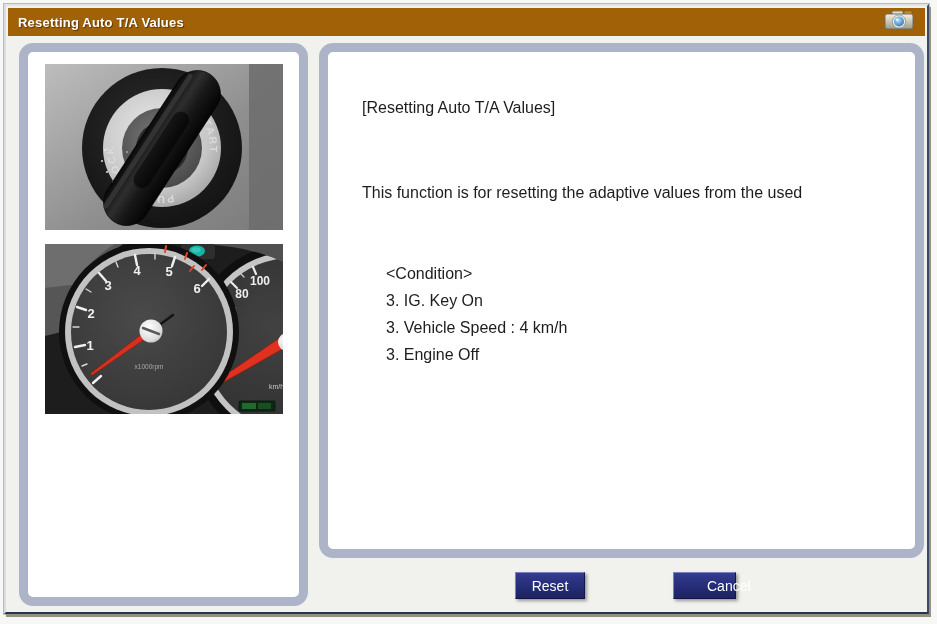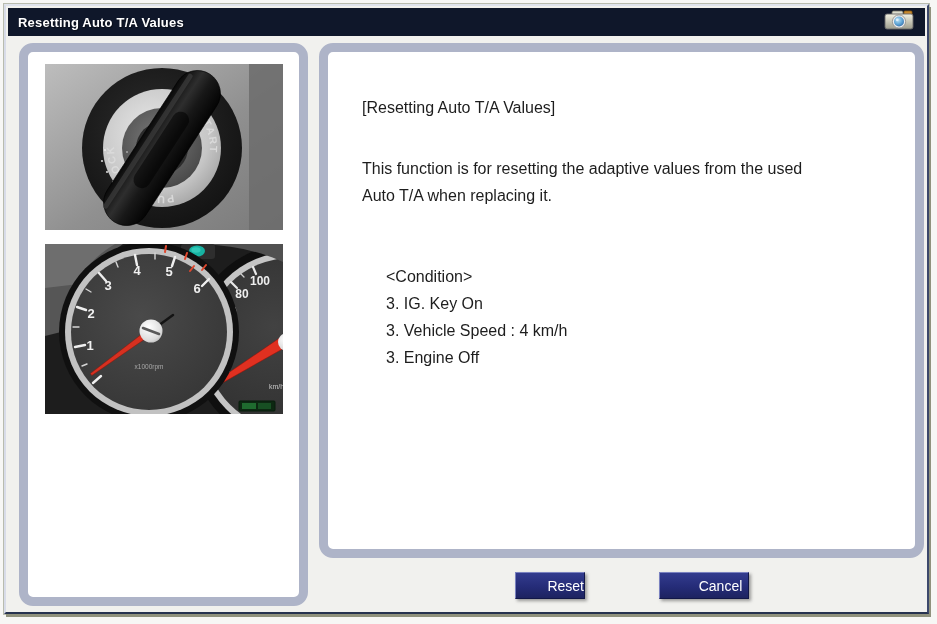--- a/index.html
+++ b/index.html
@@ -11,21 +11,21 @@
   .window{
     position:absolute;left:4px;top:4px;width:921px;height:606px;
     background:#f1f1ee;
     border:2px solid;
     border-color:#dfe3ec #3c486b #27334f #d8dce8;
     box-shadow:2px 3px 0 #90927d, 0 0 0 1px #b9bcae;
   }
   .titlebar{
     position:absolute;left:2px;top:2px;right:2px;height:28px;
     background:linear-gradient(180deg,#2c3a5e 0%,#4756822 0%,#46547e 45%,#3a4870 75%,#2c3a5e 100%);
-    background-color:#0f172a;
+    background-color:#a16207;
     display:flex;align-items:center;
   }
   .titlebar .title{
     color:#ffffff;font-size:13px;font-weight:bold;letter-spacing:.2px;
     padding-left:10px;text-shadow:1px 1px 1px rgba(0,0,0,.45);
   }
   .camera-btn{
     position:absolute;right:12px;top:2px;width:32px;height:24px;
     background:transparent;border:none;padding:0;cursor:pointer;
   }
@@ -36,32 +36,32 @@
   .img-frame{margin:12px auto 0 auto;width:238px;overflow:hidden;background:#888;}
   .img-frame.first{margin-top:12px;height:166px;}
   .img-frame.second{margin-top:14px;height:170px;}
   .right-panel{
     position:absolute;left:313px;top:37px;width:587px;height:497px;
     background:#ffffff;border:9px solid #aeb4c8;border-radius:14px;
     color:#1d1d1d;
   }
   .rp-inner{padding:42px 20px 0 34px;font-size:16px;line-height:27px;}
   .rp-heading{margin-bottom:8px;}
-  .rp-desc{margin-top:34px;}
+  .rp-desc{margin-top:58px;}
   .rp-cond{margin-top:54px;margin-left:24px;}
   .btn{
     position:absolute;height:27px;
     background:linear-gradient(180deg,#333c8e 0%,#252c78 55%,#1d2360 100%);
     color:#ffffff;font-size:14px;font-family:"Liberation Sans",sans-serif;
     border:1px solid;border-color:#7a82c0 #121747 #121747 #7a82c0;
     box-shadow:2px 2px 3px rgba(80,80,80,.55);
     padding:0;cursor:pointer;
   }
-  .btn-reset{left:509px;top:566px;width:70px;text-align:right;}
-  .btn-cancel{left:653px;top:566px;width:90px;padding-left:33px;}
+  .btn-reset{left:509px;top:566px;width:70px;}
+  .btn-cancel{left:667px;top:566px;width:63px;padding-left:33px;}
   svg{display:block;}
   svg text{font-family:"Liberation Sans",sans-serif;}
 </style>
 </head>
 <body>
 
 <div class="window">
 
   <div class="titlebar">
     <span class="title">Resetting Auto T/A Values</span>
@@ -256,21 +256,20 @@
         </g>
       </svg>
     </div>
   </div>
 
   <div class="right-panel">
     <div class="rp-inner">
       <div class="rp-heading">[Resetting Auto T/A Values]</div>
       <div class="rp-desc">
         <div>This function is for resetting the adaptive values from the used</div>
-        <div>Auto T/A when replacing it.</div>
       </div>
       <div class="rp-cond">
         <div>&lt;Condition&gt;</div>
         <div>3. IG. Key On</div>
         <div>3. Vehicle Speed : 4 km/h</div>
         <div>3. Engine Off</div>
       </div>
     </div>
   </div>
 

